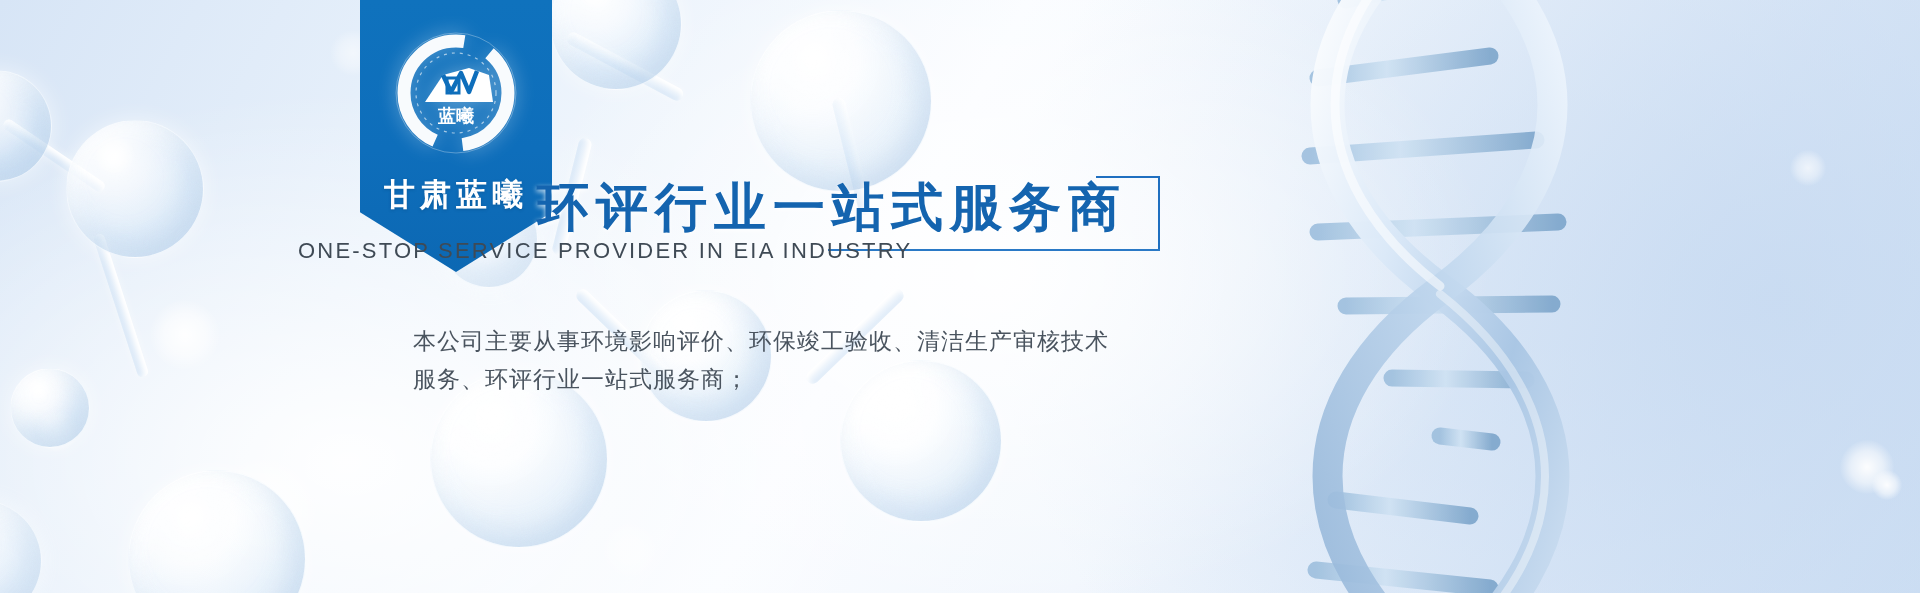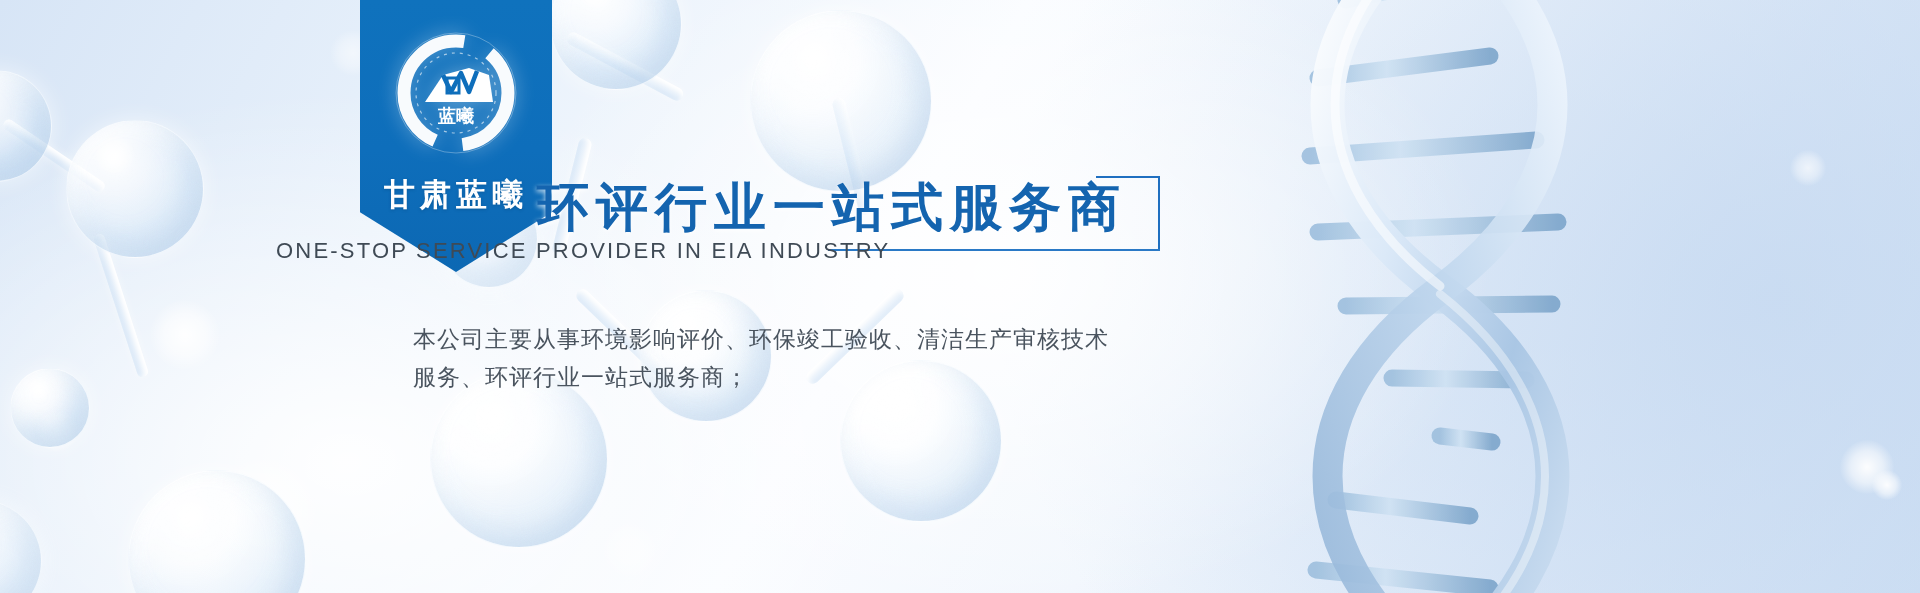--- a/index.html
+++ b/index.html
@@ -58,29 +58,29 @@
   
   .headline{
     position:absolute;left:537px;top:148px;
     font-size:52px;font-weight:700;letter-spacing:7px;color:#1464af;
     font-family:"DejaVu Sans","Liberation Sans",sans-serif;
     text-shadow:0 2px 5px rgba(255,255,255,0.85);
     white-space:nowrap;
     margin-top:25px;
   }
   .sub-en{
-    position:absolute;left:276px;top:238px;
+    position:absolute;left:298px;top:238px;
     font-size:22px;letter-spacing:2.2px;color:#3f4a55;
     font-family:"Liberation Sans","DejaVu Sans",sans-serif;
     white-space:nowrap;
   }
   .desc{
     position:absolute;left:413px;top:322px;width:790px;
     font-size:23px;line-height:38px;color:#4a545f;letter-spacing:1px;
-    font-family:Liberation Mono, monospace;
+    font-family:Liberation Sans, sans-serif;
   }
   .desc div{white-space:nowrap;}
 
   
   .line-h-top{position:absolute;left:1096px;top:176px;width:64px;height:2px;background:#1f6fc0;}
   .line-v{position:absolute;left:1158px;top:176px;width:2px;height:74px;background:#1f6fc0;}
   .line-h-bot{position:absolute;left:828px;top:249px;width:332px;height:2px;background:#2a79c6;}
 </style>
 </head>
 <body>

